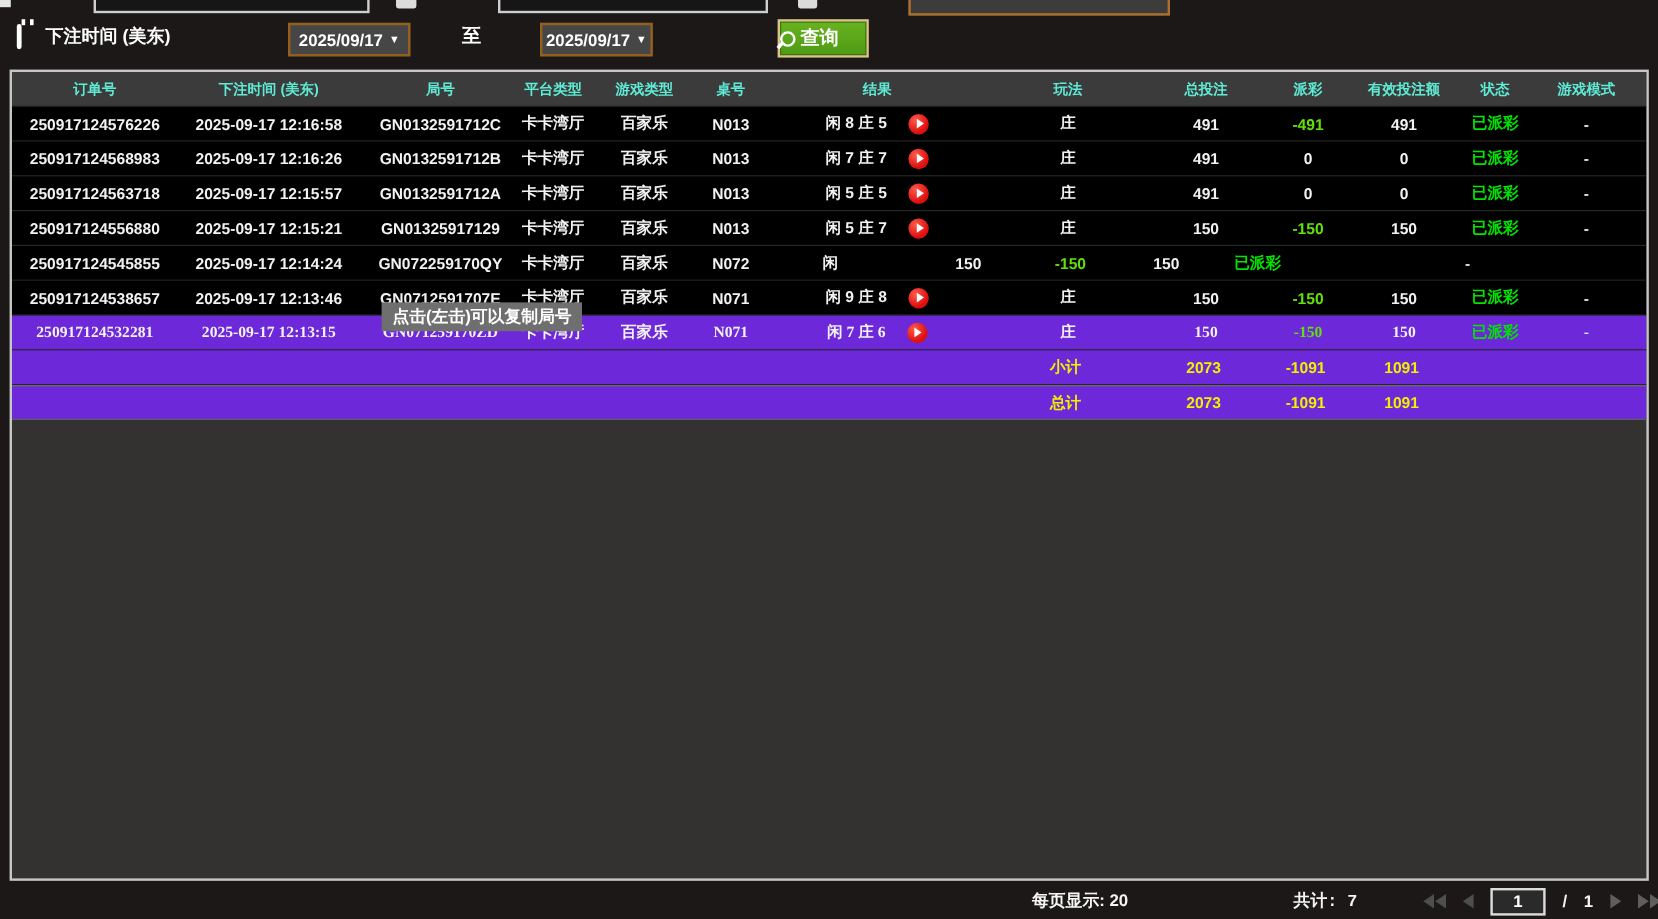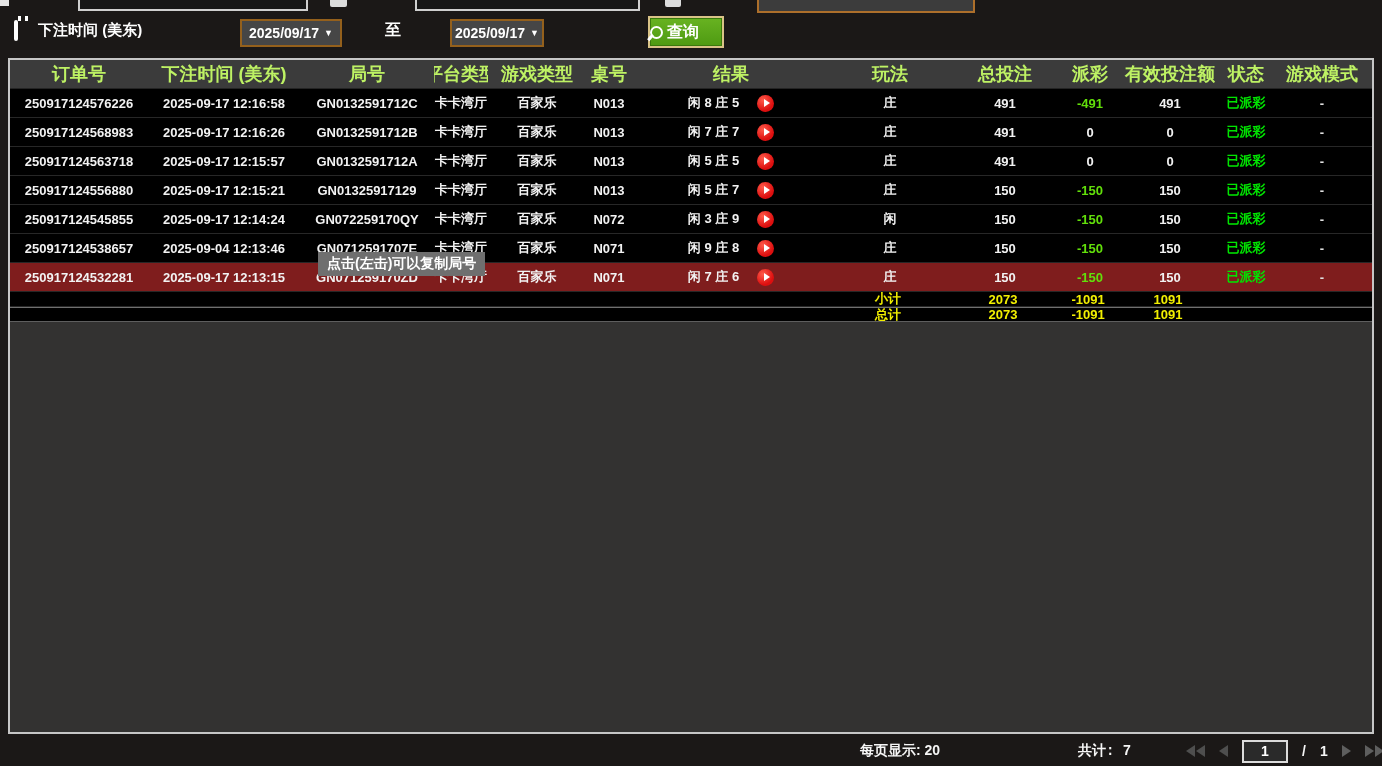--- a/index.html
+++ b/index.html
@@ -41,28 +41,28 @@
   .mag::after { content:''; position:absolute; width:3px; height:7px; background:#fff; left:-3px; bottom:-4px; transform:rotate(40deg); }
 
   
   .grid {
     left:8px; top:58px; width:1366px; height:676px;
     border:2px solid #c6c6c6; background:#333231; overflow:hidden;
   }
   .trow, .hrow, .srow { display:flex; width:100%; }
   .hrow { height:29px; background:#3b3b3b; border-bottom:1px solid #242424; }
   .trow { height:29px; background:#000000; border-bottom:1px solid #272727; cursor:pointer; }
-  .trow.hl { background:#7f1d1d; }
-  .srow { height:15px; background:#000000; border-bottom:1px solid #272727; }
+  .trow.hl { background:#6d28d9;font-family:Liberation Serif, serif; }
+  .srow { height:29px; background:#6d28d9; border-bottom:1px solid #272727; }
   .srow.last { border-top:1px solid #6f6f6f; border-bottom:1px solid #5e5e5e; }
   .cell {
     flex:0 0 auto; display:flex; align-items:center; justify-content:center;
     font-size:13px; font-weight:bold; color:#f2f2f2; white-space:nowrap; overflow:hidden;
   }
-  .hrow .cell { font-size:18px; color:#bef264; }
+  .hrow .cell { font-size:12px; color:#5eead4; }
   .c0{width:138px;} .c1{width:152px;} .c2{width:134px;} .c3{width:54px;}
   .c4{width:98px;}  .c5{width:46px;}  .c6{width:198px; gap:18px;}
   .c7{width:120px;} .c8{width:110px;} .c9{width:60px;} .c10{width:100px;}
   .c11{width:52px;} .c12{flex:1 1 aupx; flex:1;}
   .spacer7 { width:818px; flex:0 0 auto; }
   .neg   { color:#62e00a; }
   .stat  { color:#00e400; }
   .dim   { color:#e0e0e0; }
   .sum   { color:#f2ef00; }
   .play-icon {
@@ -209,34 +209,30 @@
         <div class="cell c11 stat">已派彩</div>
         <div class="cell c12 dim">-</div>
       </div>
       <div class="trow">
         <div class="cell c0">250917124545855</div>
         <div class="cell c1">2025-09-17 12:14:24</div>
         <div class="cell c2">GN072259170QY</div>
         <div class="cell c3">卡卡湾厅</div>
         <div class="cell c4">百家乐</div>
         <div class="cell c5">N072</div>
-        <div class="cell c6">
-          <div class="">闲 3 庄 9</div>
-          <div class="play-icon"></div>
-        </div>
         <div class="cell c7">闲</div>
         <div class="cell c8">150</div>
         <div class="cell c9 neg">-150</div>
         <div class="cell c10">150</div>
         <div class="cell c11 stat">已派彩</div>
         <div class="cell c12 dim">-</div>
       </div>
       <div class="trow">
         <div class="cell c0">250917124538657</div>
-        <div class="cell c1">2025-09-04 12:13:46</div>
+        <div class="cell c1">2025-09-17 12:13:46</div>
         <div class="cell c2">GN0712591707E</div>
         <div class="cell c3">卡卡湾厅</div>
         <div class="cell c4">百家乐</div>
         <div class="cell c5">N071</div>
         <div class="cell c6">
           <div class="">闲 9 庄 8</div>
           <div class="play-icon"></div>
         </div>
         <div class="cell c7">庄</div>
         <div class="cell c8">150</div>

